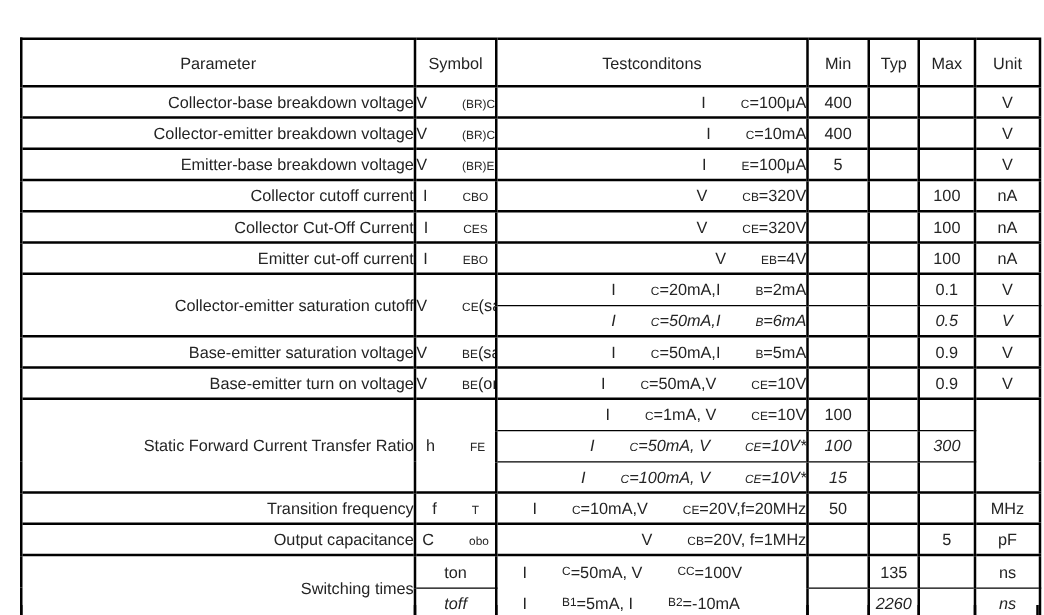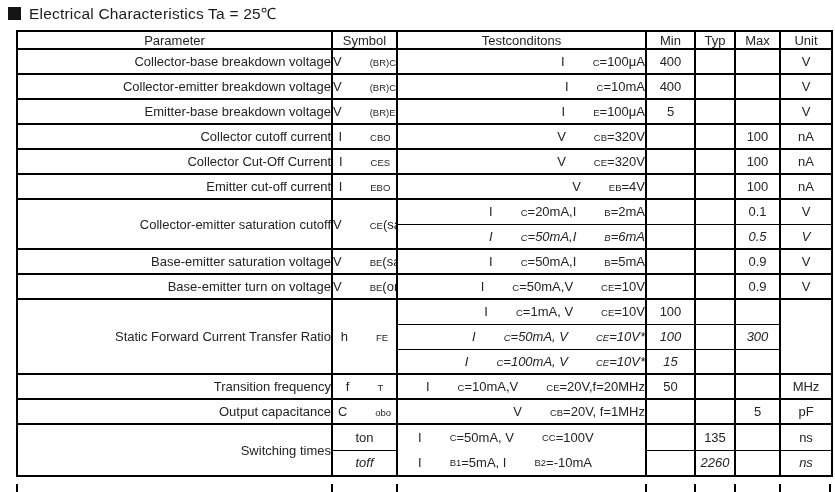--- a/index.html
+++ b/index.html
@@ -17,39 +17,35 @@
     position:absolute; left:16px; top:30px; width:815px;
     border-collapse:collapse; table-layout:fixed;
     border:2px solid #000;
   }
   table.ec th, table.ec td {
     border-left:2px solid #000; border-top:2px solid #000;
     font-size:13px; font-weight:400; color:#242424;
     overflow:hidden; white-space:nowrap; padding:0;
     vertical-align:middle;
   }
-  table.ec thead tr { height:18px; }
+  table.ec thead tr { height:38px; }
   table.ec tbody tr { height:25px; }
   table.ec tbody tr.thin td { border-top-width:1px;font-style:italic; }
   th { text-align:center; }
   td.c { text-align:center; }
   td.l { text-align:right; padding-left:5px; }
   td.p0 { padding:0; }
   .sb { font-size:9.5px;margin-left:28px; }
   .cond-line { height:25px; display:flex; align-items:center; padding-left:20px; }
   .stub { position:absolute; top:484px; width:2px; height:8px; background:#000; }
 </style>
 </head>
 <body>
 
 <div class="page">
-  <div class="title-row">
-    <span class="bullet"></span>
-    <span>Electrical Characteristics Ta = 25℃</span>
-  </div>
 
   <table class="ec">
     <colgroup>
       <col style="width:315px">
         <col style="width:65px">
         <col style="width:249px">
       <col style="width:49px">
         <col style="width:40px">
         <col style="width:45px">
         <col style="width:52px">

